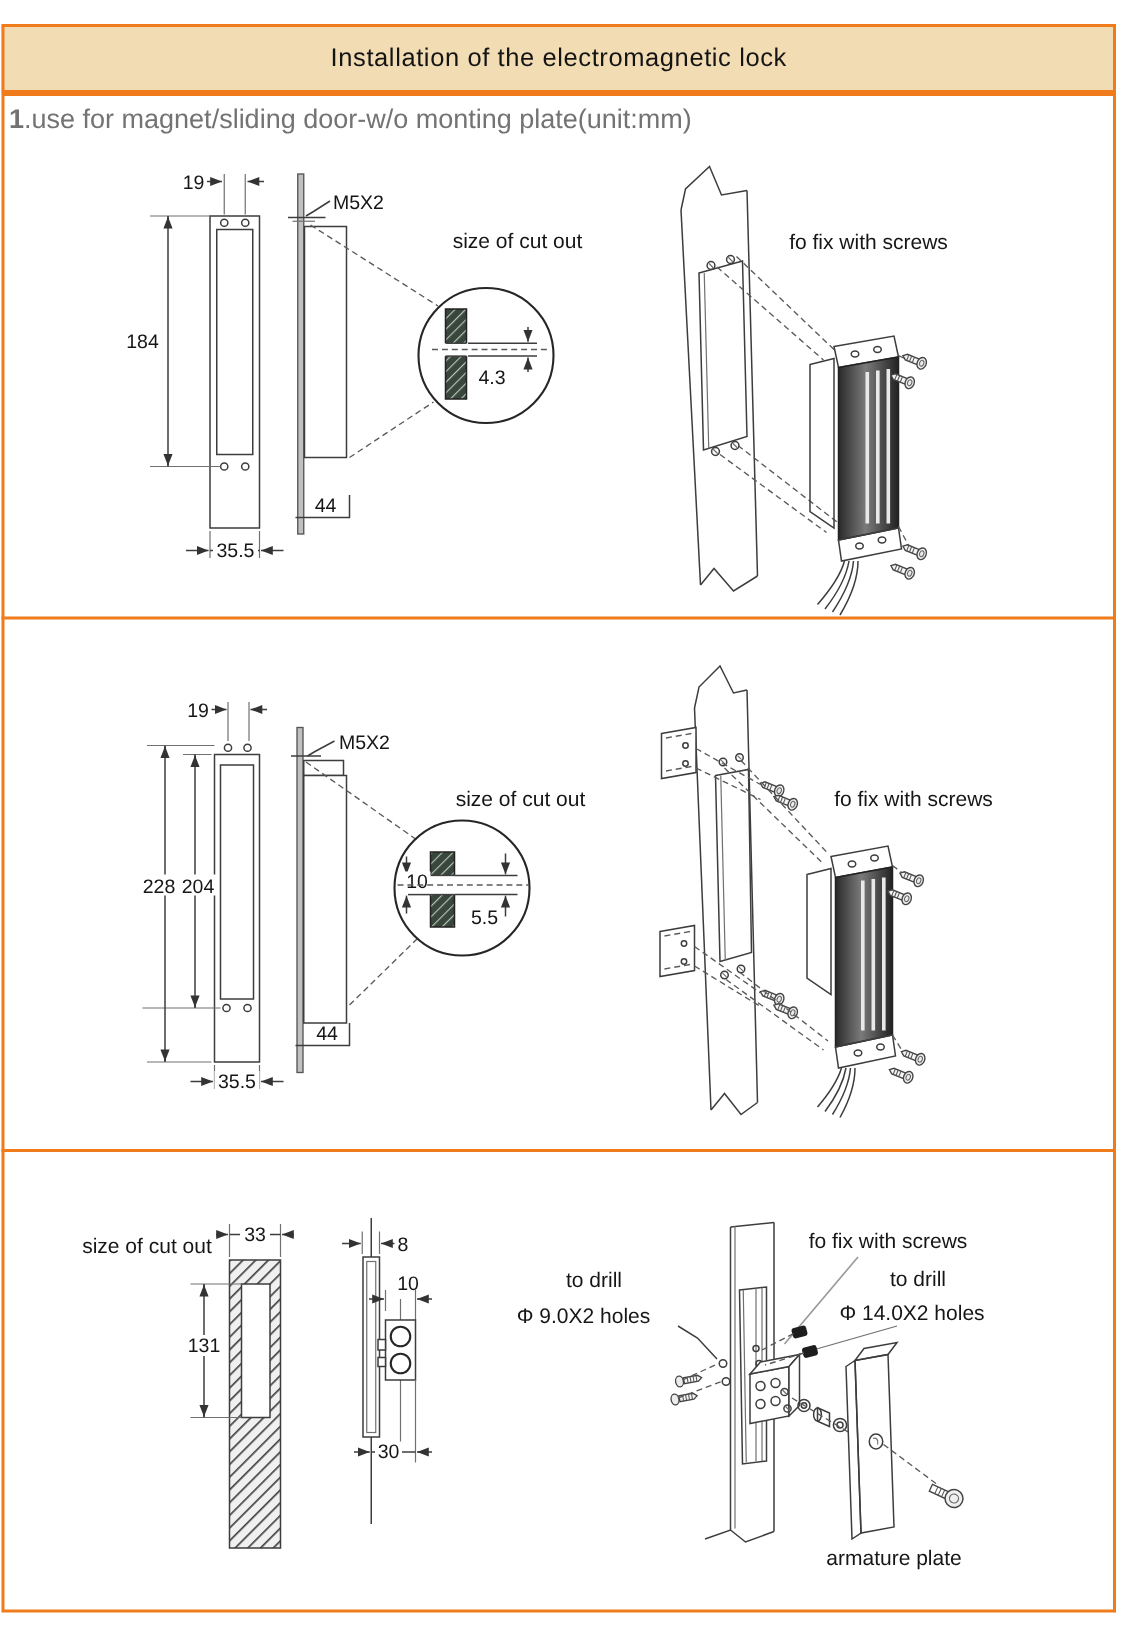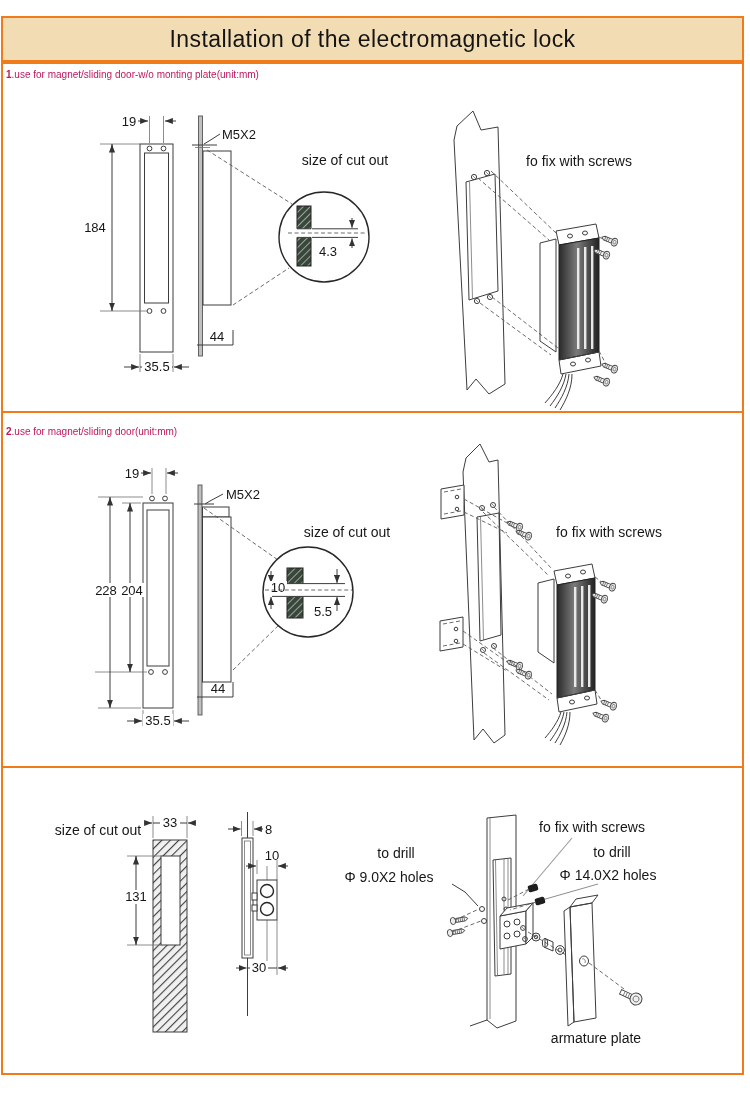--- a/index.html
+++ b/index.html
@@ -1,27 +1,27 @@
 <!DOCTYPE html>
 <html><head>
 <meta charset="utf-8">
 <style>
   html,body { margin:0; padding:0; background:#ffffff; }
   .page { position:relative; width:750px; height:1093px; background:#fff;
           font-family:"Liberation Sans", sans-serif; overflow:hidden; }
   .title-box { position:absolute; left:1px; top:16px; width:739px; height:42px;
                background:#f2dcb3; border:2px solid #ef7b1a;
                display:flex; align-items:center; justify-content:center; }
-  .title-box span { font-size:23px; color:#141414; letter-spacing:0.4px; }
+  .title-box span { font-size:17px; color:#141414; letter-spacing:0.4px; }
   .content-box { position:absolute; left:1px; top:62px; width:739px; height:1009px;
                  border:2px solid #ef7b1a; background:transparent; }
   .divider { position:absolute; left:1px; width:743px; height:0;
              border-top:2px solid #ef7b1a; }
   .d1 { top:411px; } .d2 { top:766px; }
-  .sec-head { position:absolute; left:6px; font-size:10px; color:#be185d; }
+  .sec-head { position:absolute; left:6px; font-size:18px; color:#737373; }
   .sec-head b { font-weight:bold; }
   svg { position:absolute; left:0; }
   svg text { font-family:"Liberation Sans", sans-serif; fill:#161616; }
   .dim { font-size:13px; }
   .lbl { font-size:14px; }
   .ln  { stroke:#3d3d3d; stroke-width:1; fill:none; }
   .lnw { stroke:#3d3d3d; stroke-width:1; fill:#ffffff; }
   .ln2 { stroke:#262626; stroke-width:1.4; fill:none; }
   .thin{ stroke:#707070; stroke-width:0.8; fill:none; }
   .dash{ stroke:#5a5a5a; stroke-width:0.9; fill:none; stroke-dasharray:4 2.6; }
@@ -33,21 +33,20 @@
 <div class="page">
 
   <div class="title-box">
     <span>Installation of the electromagnetic lock</span>
   </div>
   <div class="content-box"></div>
   <div class="divider d1"></div>
   <div class="divider d2"></div>
 
   <div class="sec-head" style="top:69px"><b>1</b><span>.use for magnet/sliding door-w/o monting plate(unit:mm)</span></div>
-  <div class="sec-head" style="top:426px"><b>2</b><span>.use for magnet/sliding door(unit:mm)</span></div>
 
   <svg style="top:62px" width="750" height="350" viewBox="0 62 750 350">
     <defs>
       <marker id="arA" viewBox="0 0 10 8" markerWidth="9" markerHeight="7" refX="9" refY="4" orient="auto">
         <path d="M0,0.5 L9,4 L0,7.5 Z" fill="#333"></path>
       </marker>
       <pattern id="hgA" width="5" height="5" patternUnits="userSpaceOnUse" patternTransform="rotate(45)">
         <rect width="5" height="5" fill="#39463b"></rect>
         <line x1="0" y1="0" x2="0" y2="5" stroke="#b9c6b9" stroke-width="1.5"></line>
       </pattern>

